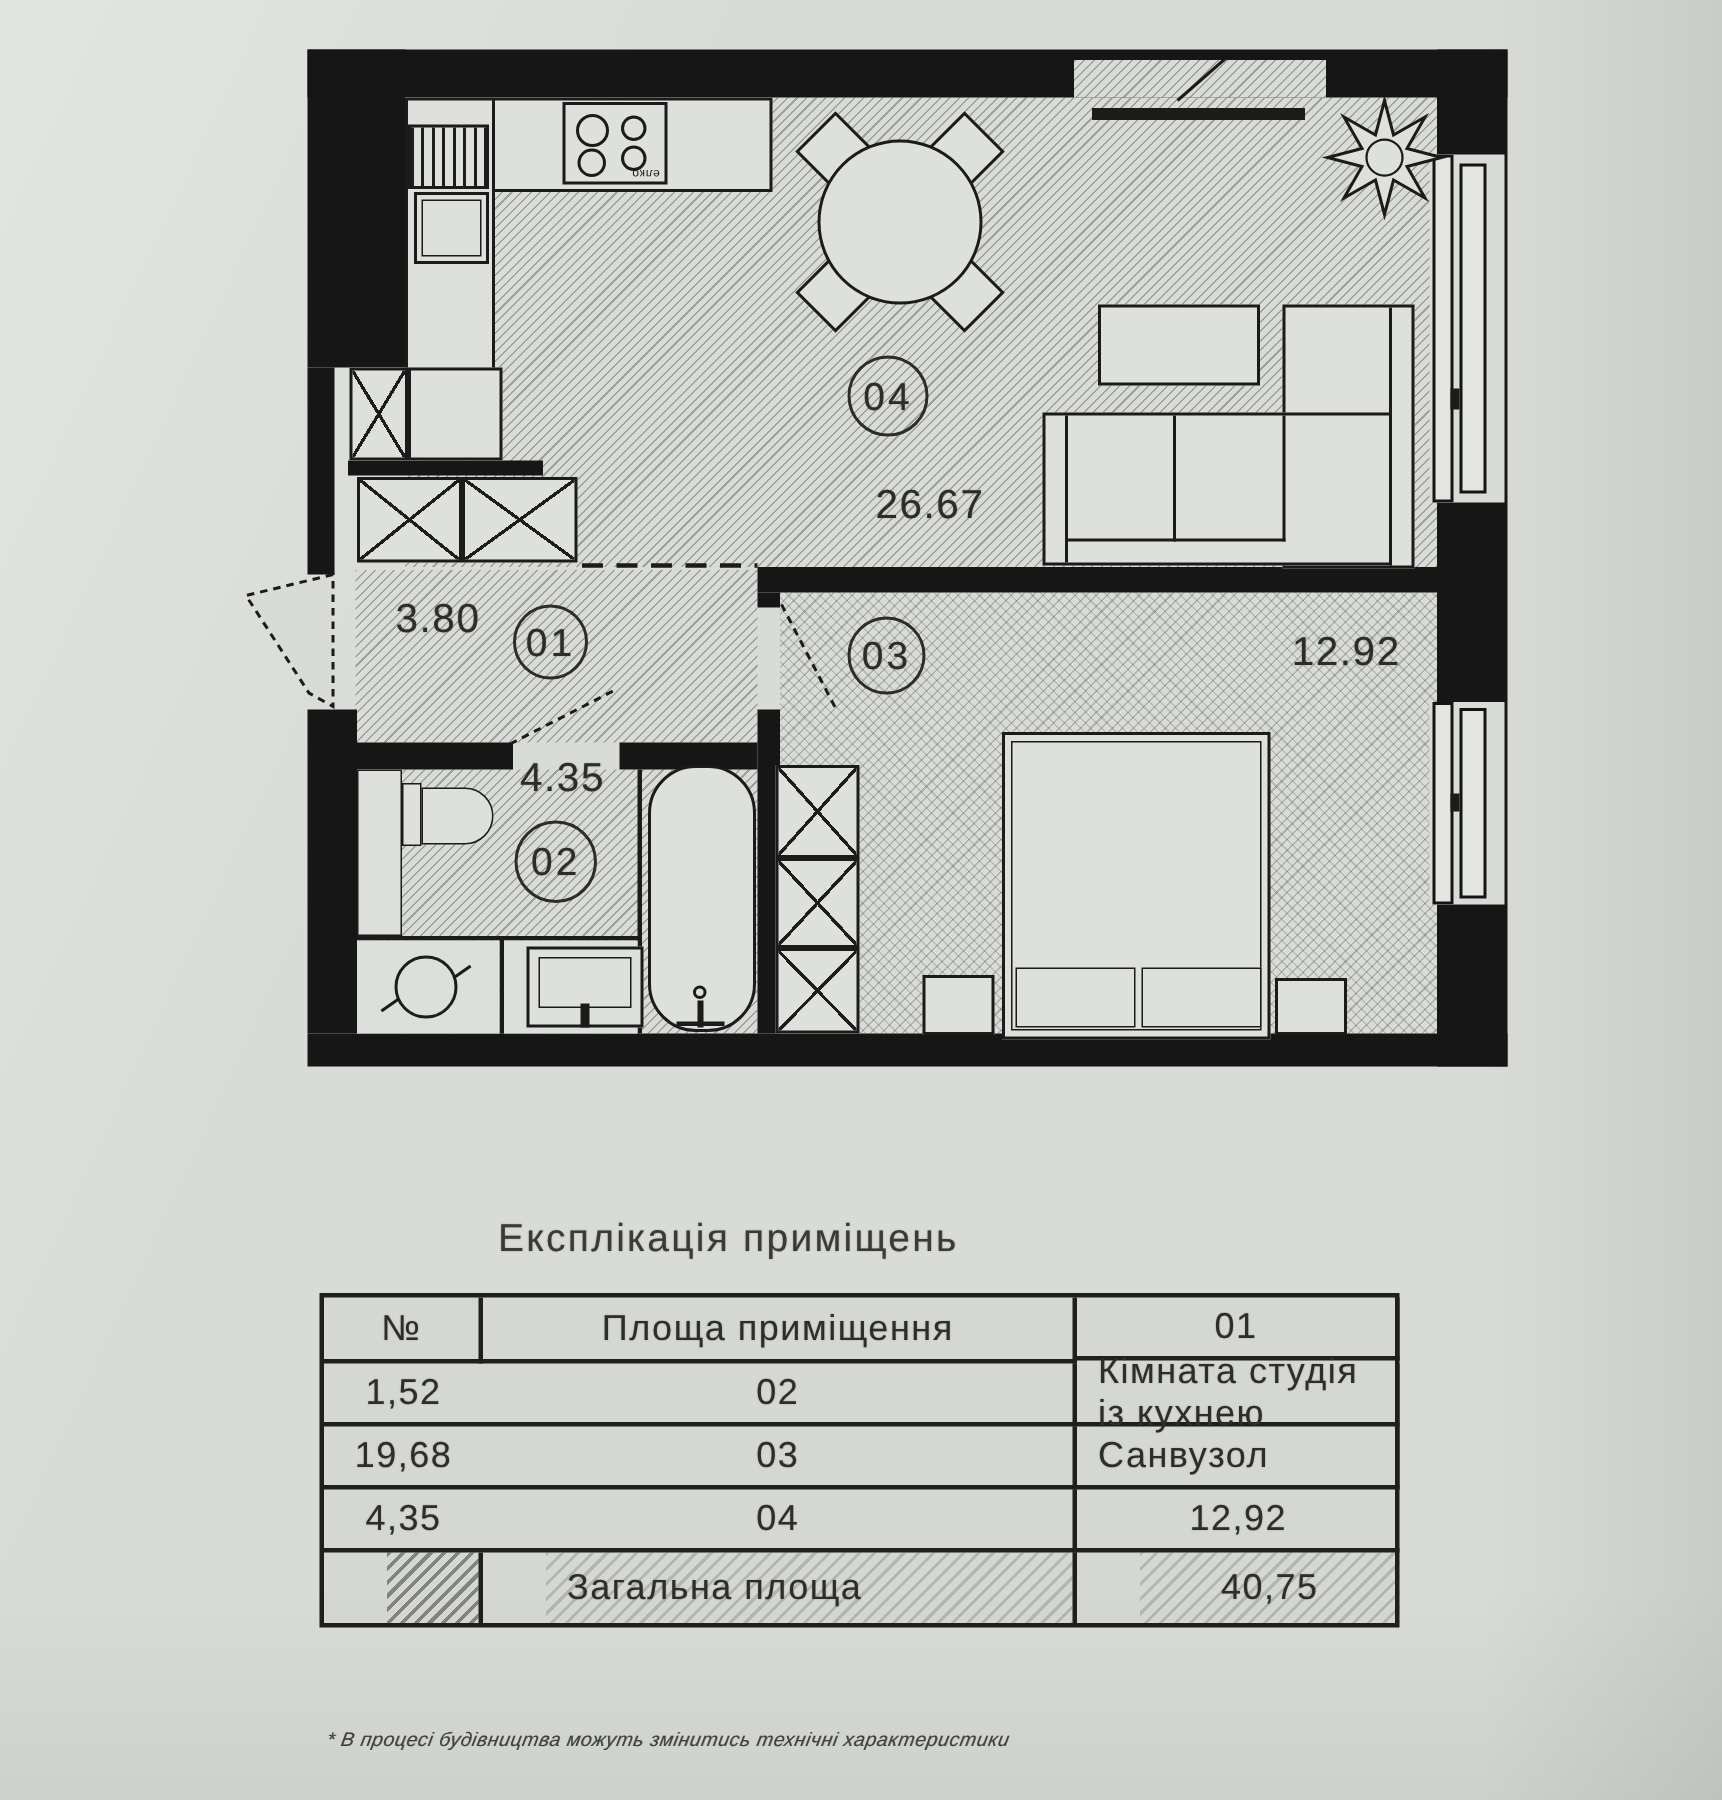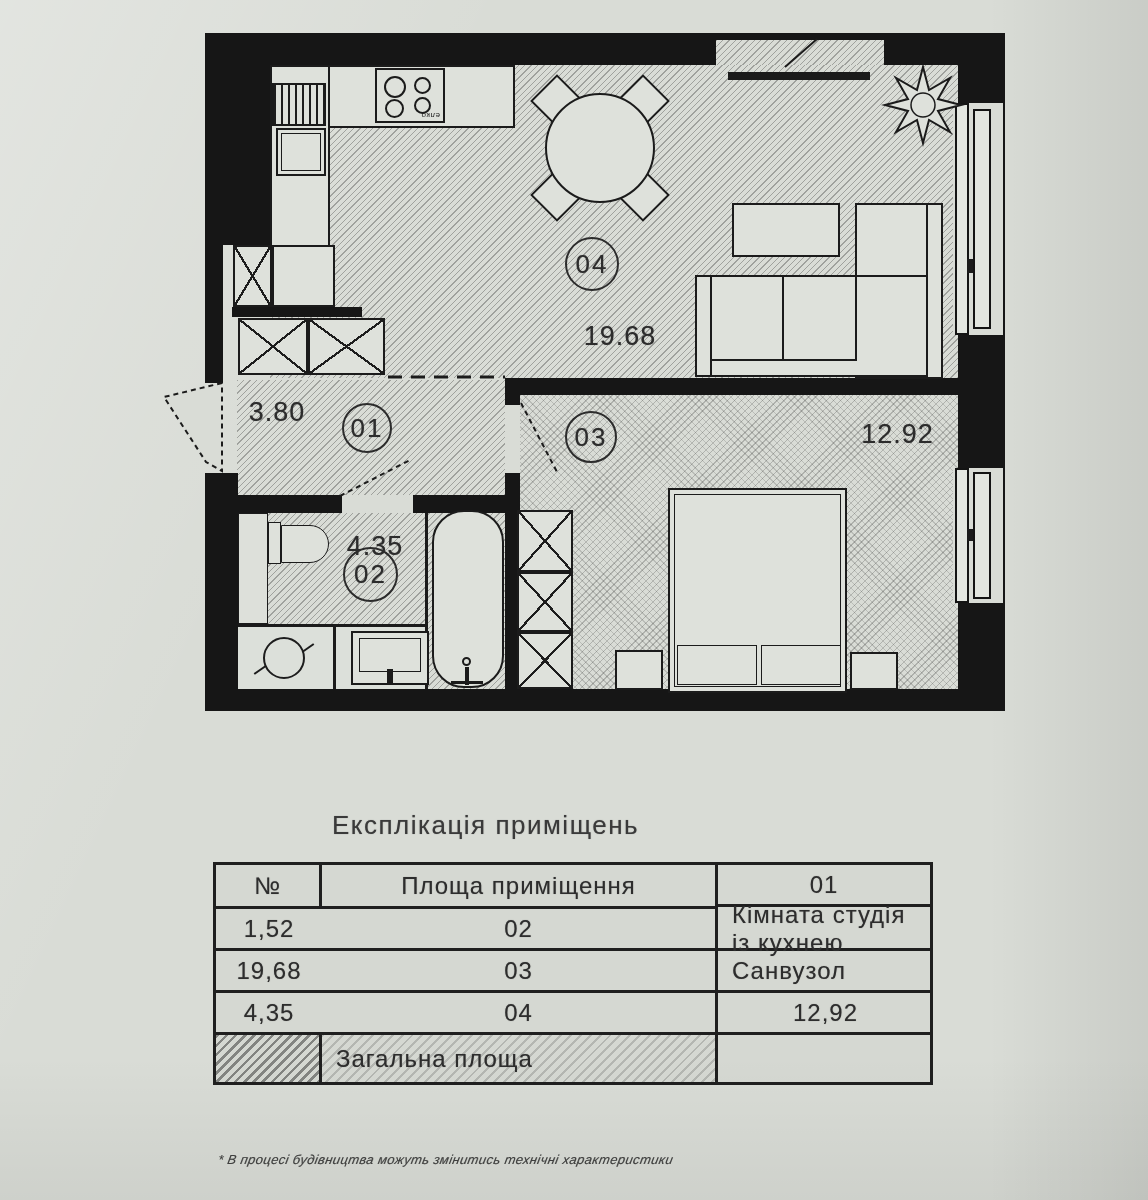--- a/index.html
+++ b/index.html
@@ -44,21 +44,21 @@
     box-sizing:border-box;transform:rotate(45deg);}
   .slat{position:absolute;background:#e3e6e0;border:2px solid #141414;box-sizing:border-box;}
   
   .etable{position:absolute;left:213px;top:862px;width:720px;border:3px solid #1f1f1f;
     box-sizing:border-box;display:grid;grid-template-columns:106px 396px 215px;
     background:rgba(0,0,0,0.015);}
   .cell{border-right:3px solid #1f1f1f;border-bottom:3px solid #1f1f1f;
     display:flex;align-items:center;font-size:24px;color:#2d2d2d;letter-spacing:1px;
     text-shadow:0 0 1px rgba(60,60,60,.45);box-sizing:border-box;height:42px;}
   .cell.last{border-right:none;}
-  .cell.bottomless{border-bottom:none;}
+  .cell.bottomless{border-bottom:none;margin-left:42px;}
   .c-center{justify-content:center;}
   .c-name{padding-left:14px;}
   .hdr{height:44px;}
   .total-row-bg{background-image:repeating-linear-gradient(135deg, rgba(30,30,30,.18) 0 2px, rgba(0,0,0,0) 2px 7px);}
   .total-no{background-image:repeating-linear-gradient(135deg, rgba(30,30,30,.45) 0 2.5px, rgba(0,0,0,0) 2.5px 6.5px);}
   .title{position:absolute;left:332px;top:810px;font-size:26px;font-weight:500;
     letter-spacing:1.5px;color:#3a3a3a;text-shadow:0 0 1px rgba(60,60,60,.5);}
   .footnote{position:absolute;left:218px;top:1152px;width:560px;font-size:13px;
     font-style:italic;letter-spacing:.4px;color:rgba(45,45,45,.78);
     transform:skewX(-10deg);text-shadow:.4px 0 .4px rgba(45,45,45,.5);}
@@ -170,28 +170,28 @@
     <svg width="800" height="678" viewBox="0 0 800 678">
       <polygon points="17,350 -41,364 1,429 17,438" fill="#d9dcd6" stroke="#1b1b1b" stroke-width="2" stroke-dasharray="5 4"></polygon>
       <line x1="135" y1="463" x2="207" y2="426" stroke="#1b1b1b" stroke-width="2" stroke-dasharray="5 4"></line>
       <line x1="316" y1="370" x2="352" y2="439" stroke="#1b1b1b" stroke-width="2" stroke-dasharray="5 4"></line>
       <line x1="183" y1="344" x2="300" y2="344" stroke="#1b1b1b" stroke-width="3" stroke-dasharray="14 9"></line>
       <line x1="580" y1="34" x2="612" y2="6" stroke="#1b1b1b" stroke-width="2"></line>
       <polygon points="756,72 733,66 745,45 724,57 718,34 712,57 691,45 703,66 680,72 703,78 691,99 712,87 718,110 724,87 745,99 733,78" fill="#dee1db" stroke="#1b1b1b" stroke-width="2"></polygon>
       <circle cx="718" cy="72" r="12" fill="none" stroke="#1b1b1b" stroke-width="1.5"></circle>
     </svg>
 
-    <div class="area-label" style="left:32px;top:364px;width:80px;">3.80</div>
+    <div class="area-label" style="left:47px;top:364px;width:80px;">3.80</div>
     <div class="circle-label" style="left:137px;top:370px;width:50px;height:50px;">01</div>
-    <div class="area-label" style="left:128px;top:498px;width:84px;">4.35</div>
+    <div class="area-label" style="left:128px;top:470px;width:84px;">4.35</div>
     <div class="circle-label" style="left:138px;top:514px;width:55px;height:55px;">02</div>
     <div class="circle-label" style="left:360px;top:378px;width:52px;height:52px;">03</div>
     <div class="area-label" style="left:645px;top:386px;width:95px;">12.92</div>
     <div class="circle-label" style="left:360px;top:204px;width:54px;height:54px;">04</div>
-    <div class="area-label" style="left:370px;top:288px;width:90px;">19.68</div>
+    <div class="area-label" style="left:370px;top:288px;width:90px;">26.67</div>
   </div>
 
   <div class="title">Експлікація приміщень</div>
 
   <div class="etable">
     <div class="cell hdr c-center">№</div>
     <div class="cell hdr c-center">Площа приміщення</div>
 
     <div class="cell c-center">01</div>
     <div class="cell c-center last">1,52</div>
@@ -202,16 +202,17 @@
 
     <div class="cell c-center">03</div>
     <div class="cell c-name">Санвузол</div>
     <div class="cell c-center last">4,35</div>
 
     <div class="cell c-center">04</div>
     <div class="cell c-center last">12,92</div>
 
     <div class="cell c-center bottomless total-no" style="height:47px;"></div>
     <div class="cell c-name bottomless total-row-bg" style="height:47px;">Загальна площа</div>
+    <div class="cell c-center bottomless last total-row-bg" style="height:47px;">40,75</div>
   </div>
 
   <div class="footnote">* В процесі будівництва можуть змінитись технічні характеристики</div>
 </div>
 
 </body></html>

